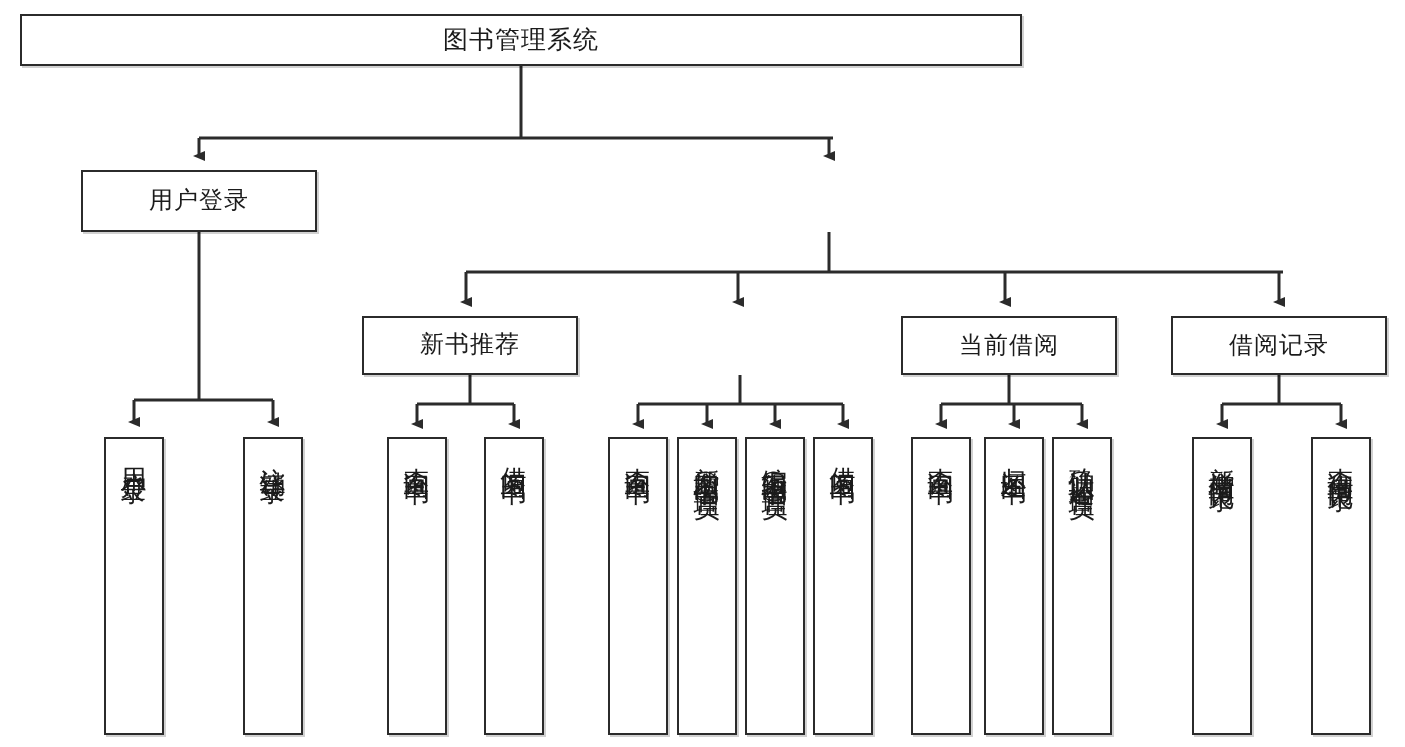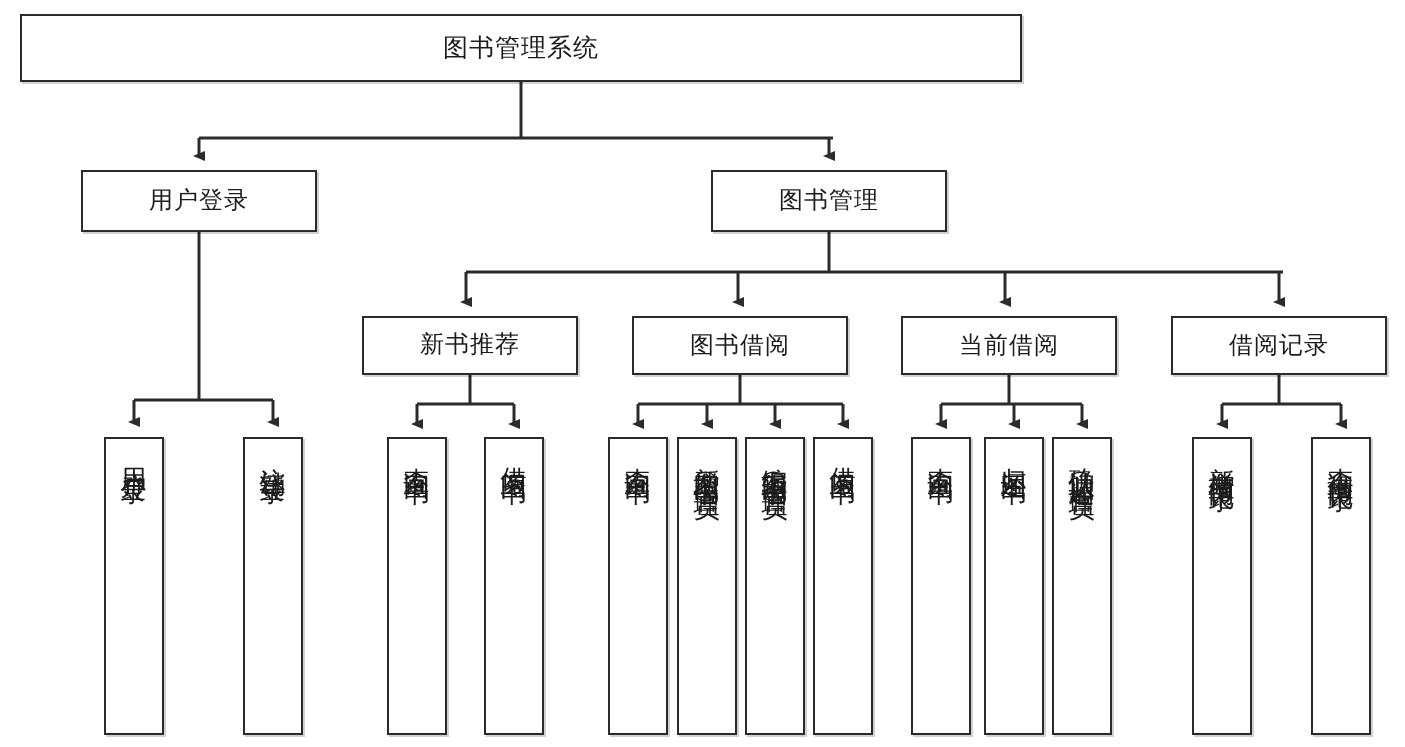--- a/index.html
+++ b/index.html
@@ -120,36 +120,30 @@
       <path d="M1014,404 L1014,424" marker-end="url(#arrow)"></path>
       <path d="M1082,404 L1082,424" marker-end="url(#arrow)"></path>
 
       <path d="M1279,375 L1279,404"></path>
       <path d="M1222,404 L1341,404"></path>
       <path d="M1222,404 L1222,424" marker-end="url(#arrow)"></path>
       <path d="M1341,404 L1341,424" marker-end="url(#arrow)"></path>
     </g>
   </svg>
 
-  <div class="node-box root horiz" style="left:20px; top:14px; width:1002px; height:68px;">
+  <div class="node-box root horiz" style="left:20px; top:14px; width:1002px; height:52px;">
     <span class="node-label">图书管理系统</span>
   </div>
 
   <div class="node-box horiz" style="left:81px; top:170px; width:236px; height:62px;">
     <span class="node-label">用户登录</span>
   </div>
-  <div class="node-box horiz" style="left:711px; top:170px; width:236px; height:62px;">
-    <span class="node-label">图书管理</span>
-  </div>
 
   <div class="node-box horiz" style="left:362px; top:316px; width:216px; height:59px;font-family:Liberation Mono, monospace;">
     <span class="node-label">新书推荐</span>
-  </div>
-  <div class="node-box horiz" style="left:632px; top:316px; width:216px; height:59px;">
-    <span class="node-label">图书借阅</span>
   </div>
   <div class="node-box horiz" style="left:1171px; top:316px; width:216px; height:59px;">
     <span class="node-label">借阅记录</span>
   </div>
   <div class="node-box horiz" style="left:901px; top:316px; width:216px; height:59px;">
     <span class="node-label">当前借阅</span>
   </div>
 
   <div class="node-box vert" style="left:104px; top:437px; width:60px; height:298px;">
     <span class="node-label">用户登录</span>

